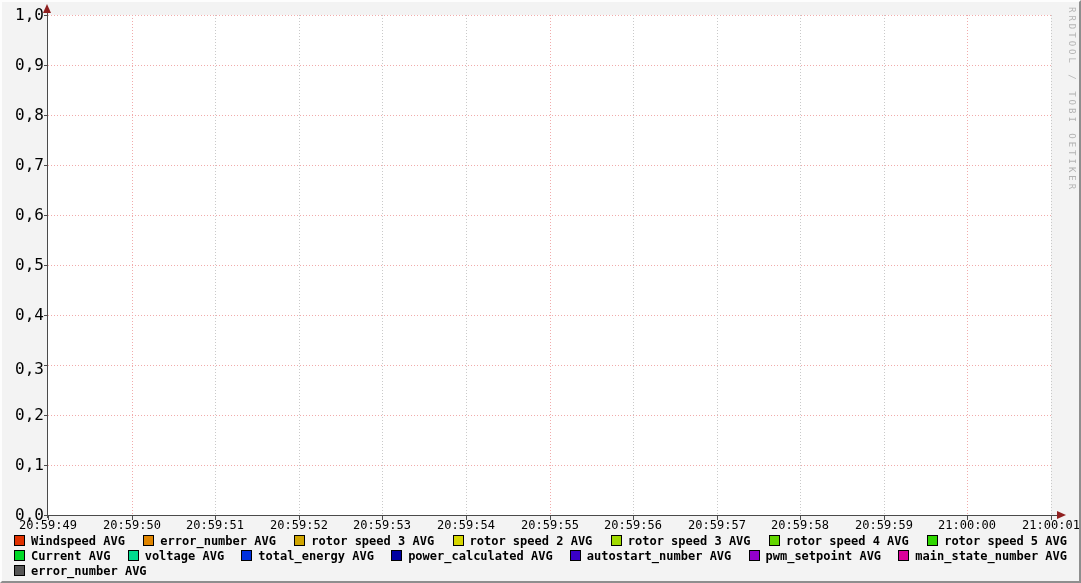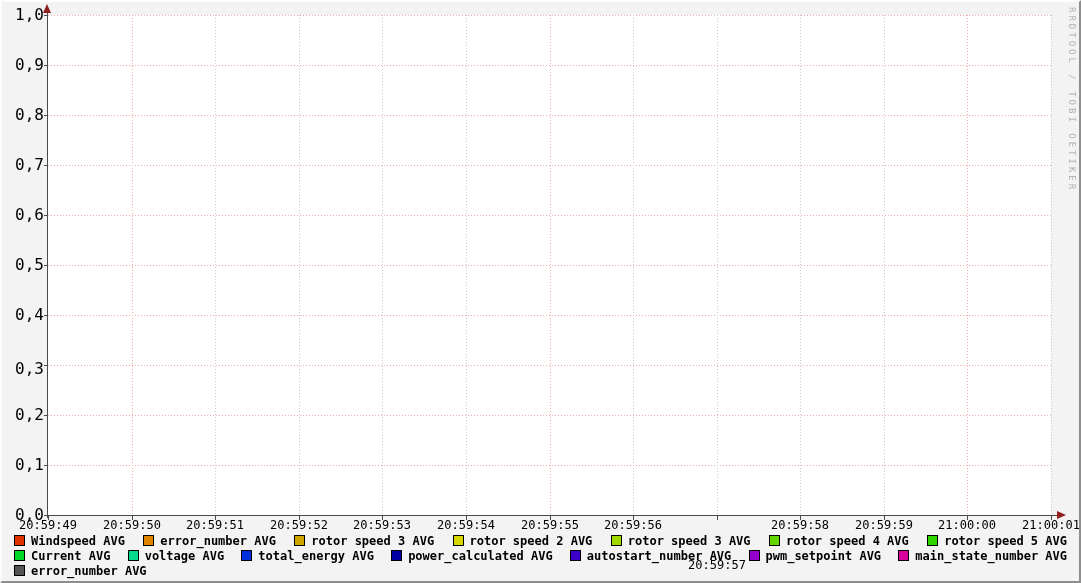--- a/index.html
+++ b/index.html
@@ -105,21 +105,21 @@
       <div class="xlab" style="left: 255px; top: 517px;">20:59:52</div>
       <div class="tickmark" style="left: 380px; top: 514px; width: 1px; height: 4px;"></div>
       <div class="xlab" style="left: 338px; top: 517px;">20:59:53</div>
       <div class="tickmark" style="left: 464px; top: 514px; width: 1px; height: 4px;"></div>
       <div class="xlab" style="left: 422px; top: 517px;">20:59:54</div>
       <div class="tickmark" style="left: 548px; top: 514px; width: 1px; height: 4px;"></div>
       <div class="xlab" style="left: 506px; top: 517px;">20:59:55</div>
       <div class="tickmark" style="left: 631px; top: 514px; width: 1px; height: 4px;"></div>
       <div class="xlab" style="left: 589px; top: 517px;">20:59:56</div>
       <div class="tickmark" style="left: 715px; top: 514px; width: 1px; height: 4px;"></div>
-      <div class="xlab" style="left: 673px; top: 517px; margin-top: 40px;">20:59:57</div>
+      <div class="xlab" style="left: 673px; top: 517px;">20:59:57</div>
       <div class="tickmark" style="left: 798px; top: 514px; width: 1px; height: 4px;"></div>
       <div class="xlab" style="left: 756px; top: 517px;">20:59:58</div>
       <div class="tickmark" style="left: 882px; top: 514px; width: 1px; height: 4px;"></div>
       <div class="xlab" style="left: 840px; top: 517px;">20:59:59</div>
       <div class="tickmark" style="left: 965px; top: 514px; width: 1px; height: 4px;"></div>
       <div class="xlab" style="left: 923px; top: 517px;">21:00:00</div>
       <div class="tickmark" style="left: 1049px; top: 514px; width: 1px; height: 4px;"></div>
       <div class="xlab" style="left: 1007px; top: 517px;">21:00:01</div>
     </div>
   <div class="axis-line" id="yaxis-line" style="left: 45px; top: 6px; width: 1px; height: 510px;"></div>

